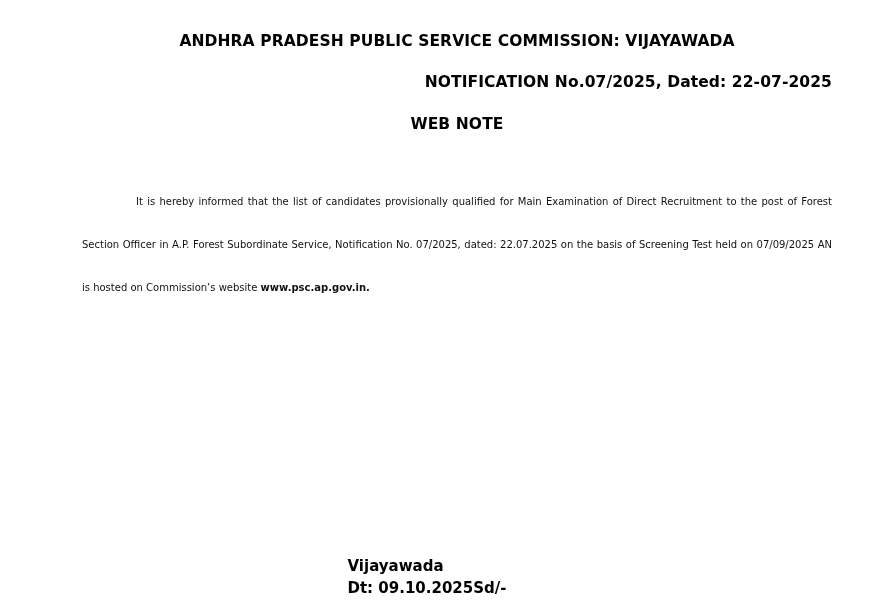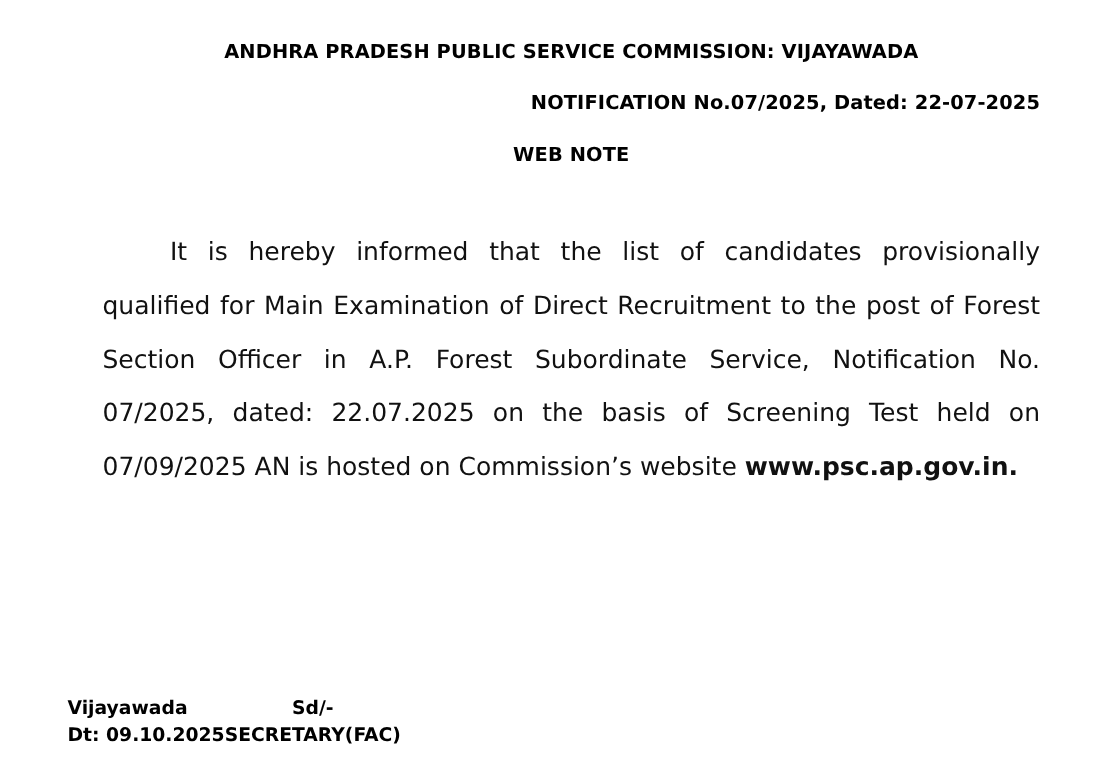--- a/index.html
+++ b/index.html
@@ -42,40 +42,40 @@
     text-align: right;
   }
   .h-line.l4 {
     margin-top: 22px;
   }
   .h-line.l5 {
     margin-top: 22px;
   }
   .body-block {
     margin-top: 46px;
-    font-size: 20px;
+    font-size: 10px;
     line-height: 43px;
     text-align: justify;
     text-justify: inter-word;
     color: #111111;
   }
   .body-block .indent {
     display: inline-block;
     width: 54px;
   }
   .site {
     font-weight: bold;
   }
   .footer {
     position: absolute;
     left: 54px;
     right: 54px;
     bottom: 16px;
     display: flex;
-    justify-content: flex-start;
+    justify-content: center;
     align-items: flex-end;
     font-weight: bold;
     font-size: 15px;
   }
   .footer-left, .footer-right {
     line-height: 22px;
   }
   .footer-right {
     text-align: center;
     padding-right: 32px;
@@ -98,17 +98,16 @@
     <span class="site">www.psc.ap.gov.in.</span>
   </div>
 
   <div class="footer">
     <div class="footer-left">
       <div>Vijayawada</div>
       <div>Dt: 09.10.2025</div>
     </div>
     <div class="footer-right">
       <div>Sd/-</div>
-      <div>SECRETARY(FAC)</div>
     </div>
   </div>
 
 </div>
 
 </body></html>

